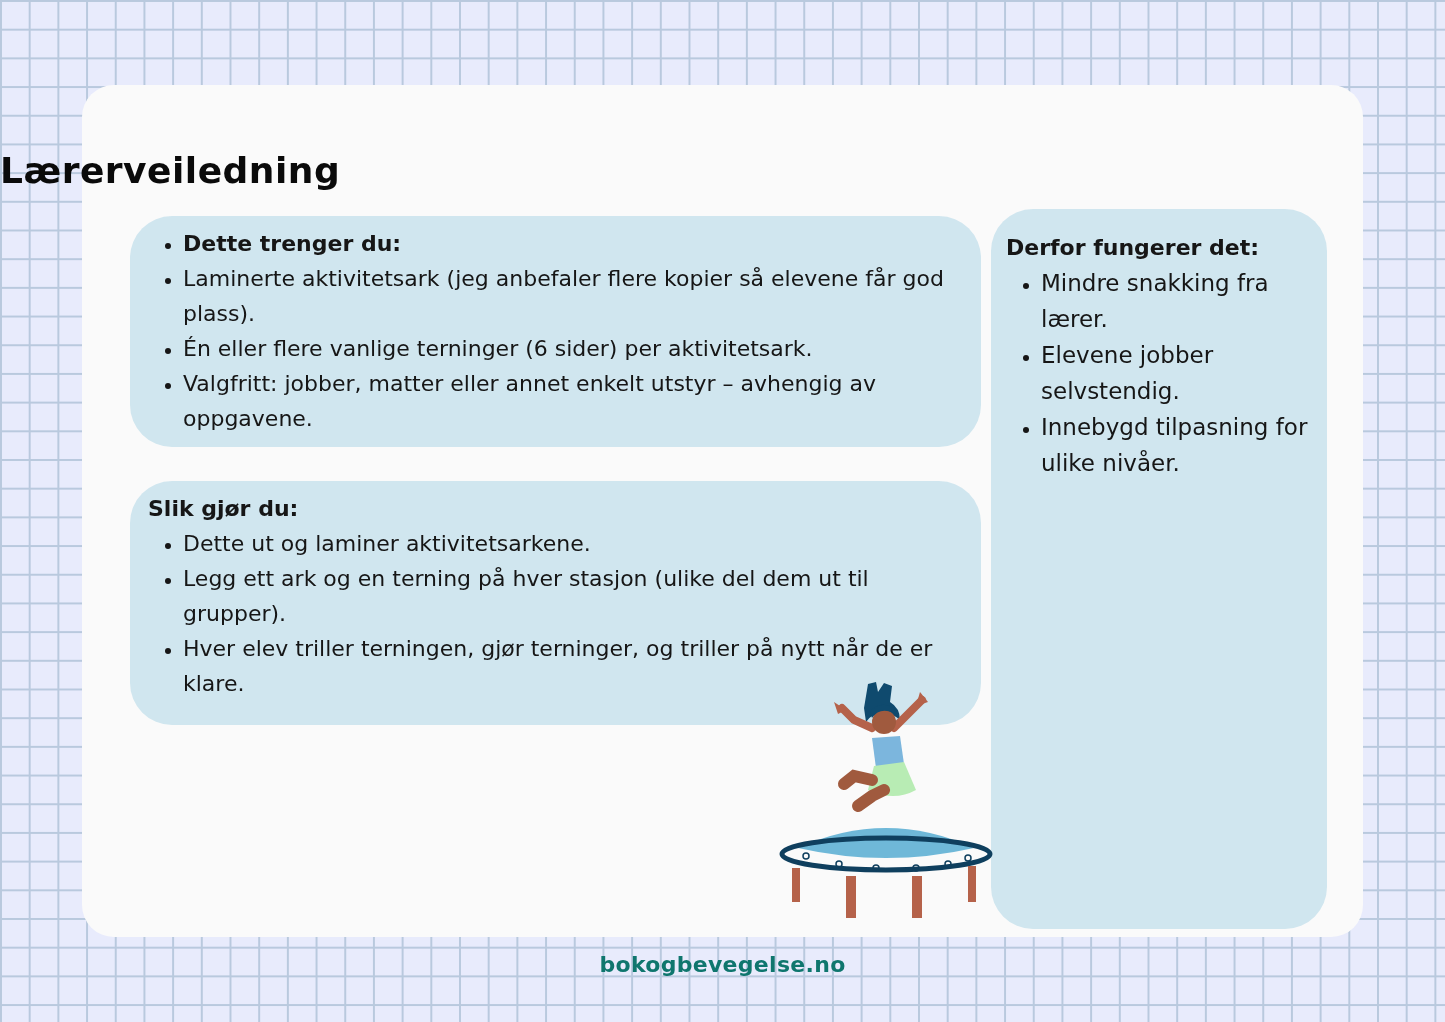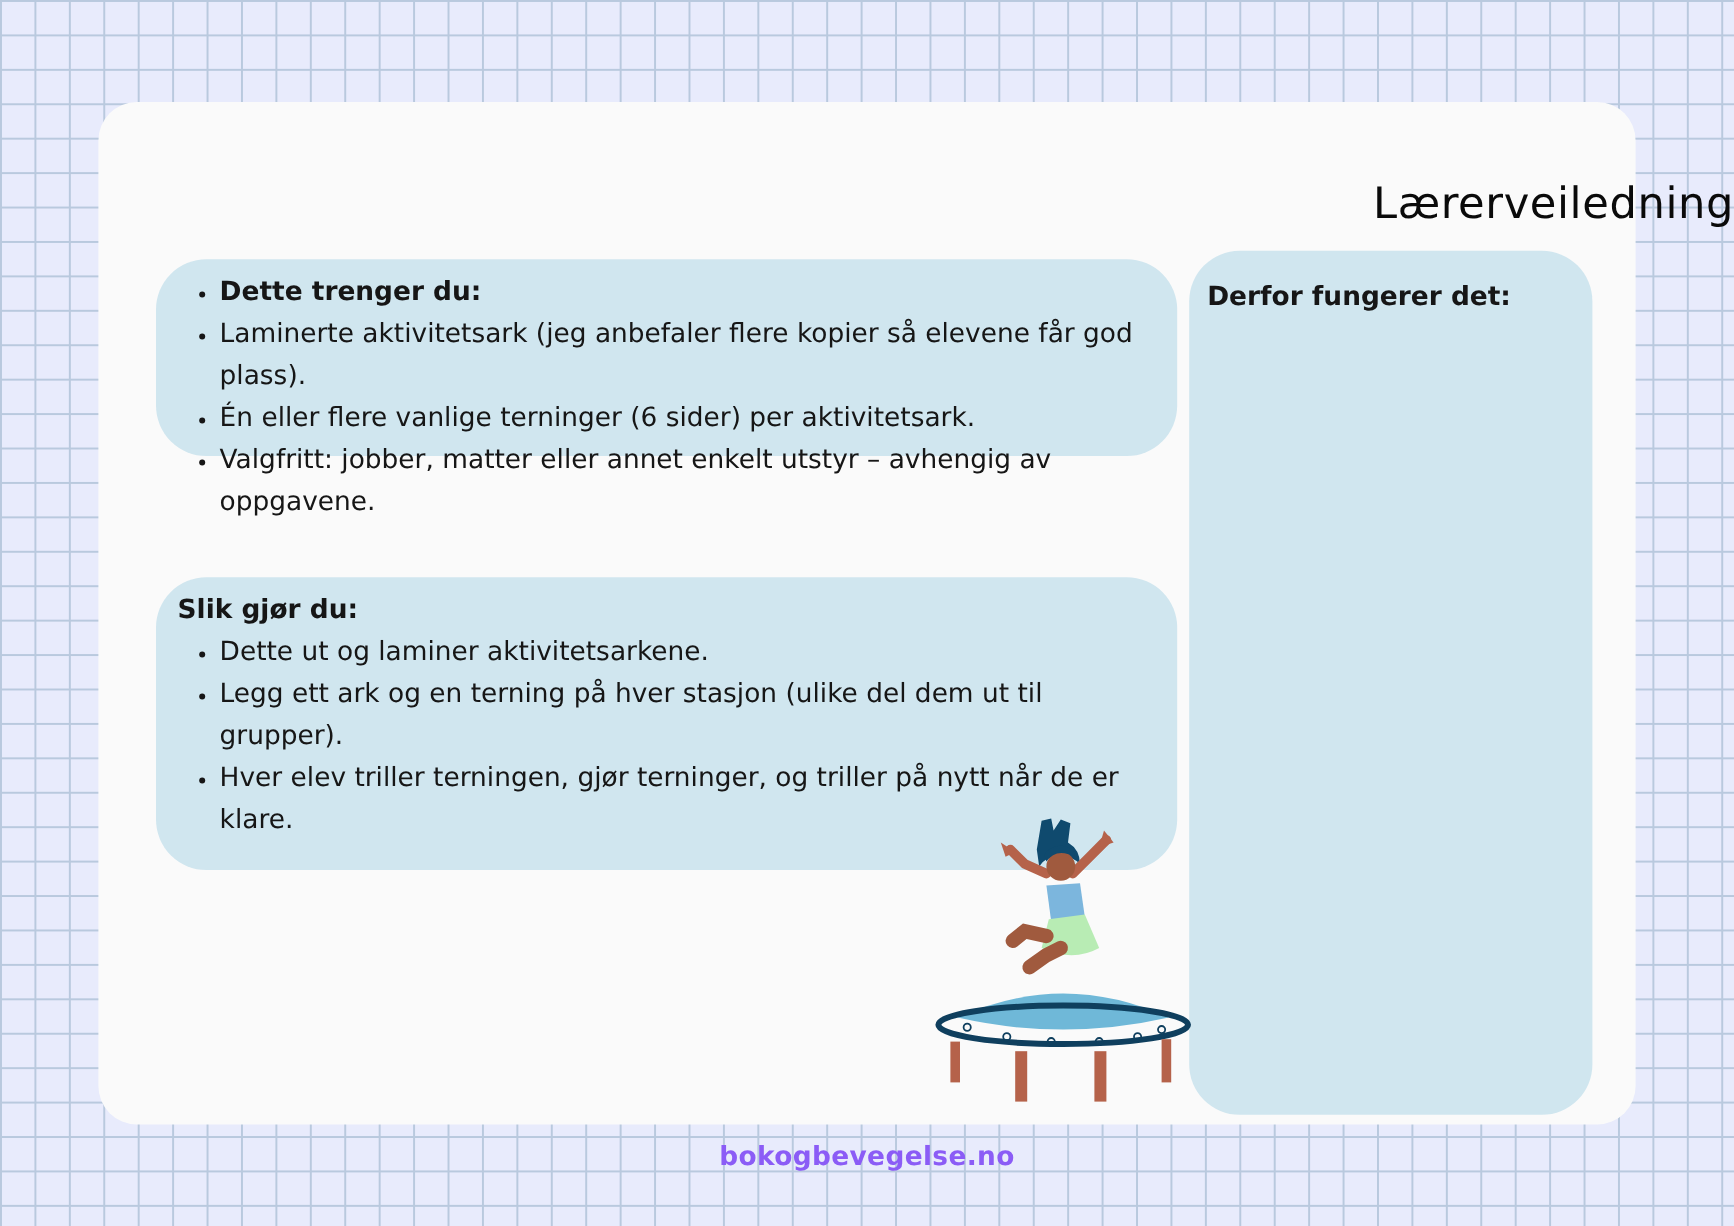--- a/index.html
+++ b/index.html
@@ -12,39 +12,39 @@
     background-size:28.7px 28.7px;
     background-position:0 0;
     font-family:"DejaVu Sans", sans-serif;
     color:#111;
   }
   .card {
     position:absolute; left:82px; top:85px; width:1281px; height:852px;
     background:#fafafa; border-radius:32px;
   }
   .title {
-    position:absolute; left:0; right:0; top:150px; text-align:right;
-    font-family:"DejaVu Sans", sans-serif; font-size:36px; font-weight:normal;
+    position:absolute; left:0; right:0; top:150px; text-align:left;
+    font-family:"DejaVu Sans", sans-serif; font-size:36px; font-weight:bold;
     letter-spacing:0.5px; color:#0a0a0a;
   }
   .box {
     position:absolute; background:#d0e6ef; border-radius:42px; box-sizing:border-box;
     font-size:22px; line-height:35px; color:#161616;
   }
   .box ul { margin:0; padding:0 0 0 35px; }
   .box li { padding-left:0; margin:0; }
   .box li::marker { font-size:18px; }
-  .box1 { left:130px; top:216px; width:851px; height:164px; padding:10px 14px 0 18px; }
+  .box1 { left:130px; top:216px; width:851px; height:231px; padding:10px 14px 0 18px; }
   .box2 { left:130px; top:481px; width:851px; height:244px; padding:10px 14px 0 18px; }
   .box3 { left:991px; top:209px; width:336px; height:720px; padding:21px 14px 0 15px; }
   .bold { font-weight:bold; }
   .box3 .flex-note { text-align:center; margin-top:74px; line-height:36px; padding-right:4px; }
   .footer {
     position:absolute; left:0; right:0; top:952px; text-align:center;
-    font-size:22px; color:#8b5cf6; font-weight:bold; letter-spacing:0.3px;
+    font-size:22px; color:#0f766e; font-weight:bold; letter-spacing:0.3px;
   }
   .illus { position:absolute; left:776px; top:678px; width:220px; height:245px; }
 </style>
 </head>
 <body>
 
 <div class="card"></div>
 
 <div class="title">Lærerveiledning</div>
 
@@ -61,20 +61,25 @@
   <div class="bold">Slik gjør du:</div>
   <ul>
     <li>Dette ut og laminer aktivitetsarkene.</li>
     <li>Legg ett ark og en terning på hver stasjon (ulike del dem ut til grupper).</li>
     <li>Hver elev triller terningen, gjør terninger, og triller på nytt når de er klare.</li>
   </ul>
 </div>
 
 <div class="box box3">
   <div class="bold">Derfor fungerer det:</div>
+  <ul style="font-size:23px;line-height:36px;">
+    <li>Mindre snakking fra lærer.</li>
+    <li>Elevene jobber selvstendig.</li>
+    <li>Innebygd tilpasning for ulike nivåer.</li>
+  </ul>
 </div>
 
 <svg class="illus" viewBox="0 0 220 245">
 
   <path d="M88 30 L92 6 L100 4 L102 14 L108 5 L116 8 L114 24 Q124 30 124 42 Q118 36 110 36 Q96 34 90 44 Z" fill="#0f4a6e"></path>
 
   <path d="M96 50 L78 42 L66 30" stroke="#b5624a" stroke-width="8" fill="none" stroke-linecap="round"></path>
   <path d="M118 50 L132 36 L146 22" stroke="#b5624a" stroke-width="8" fill="none" stroke-linecap="round"></path>
   <path d="M58 24 L70 32 L62 36 Z" fill="#b5624a"></path>
   <path d="M144 14 L152 24 L140 28 Z" fill="#b5624a"></path>

